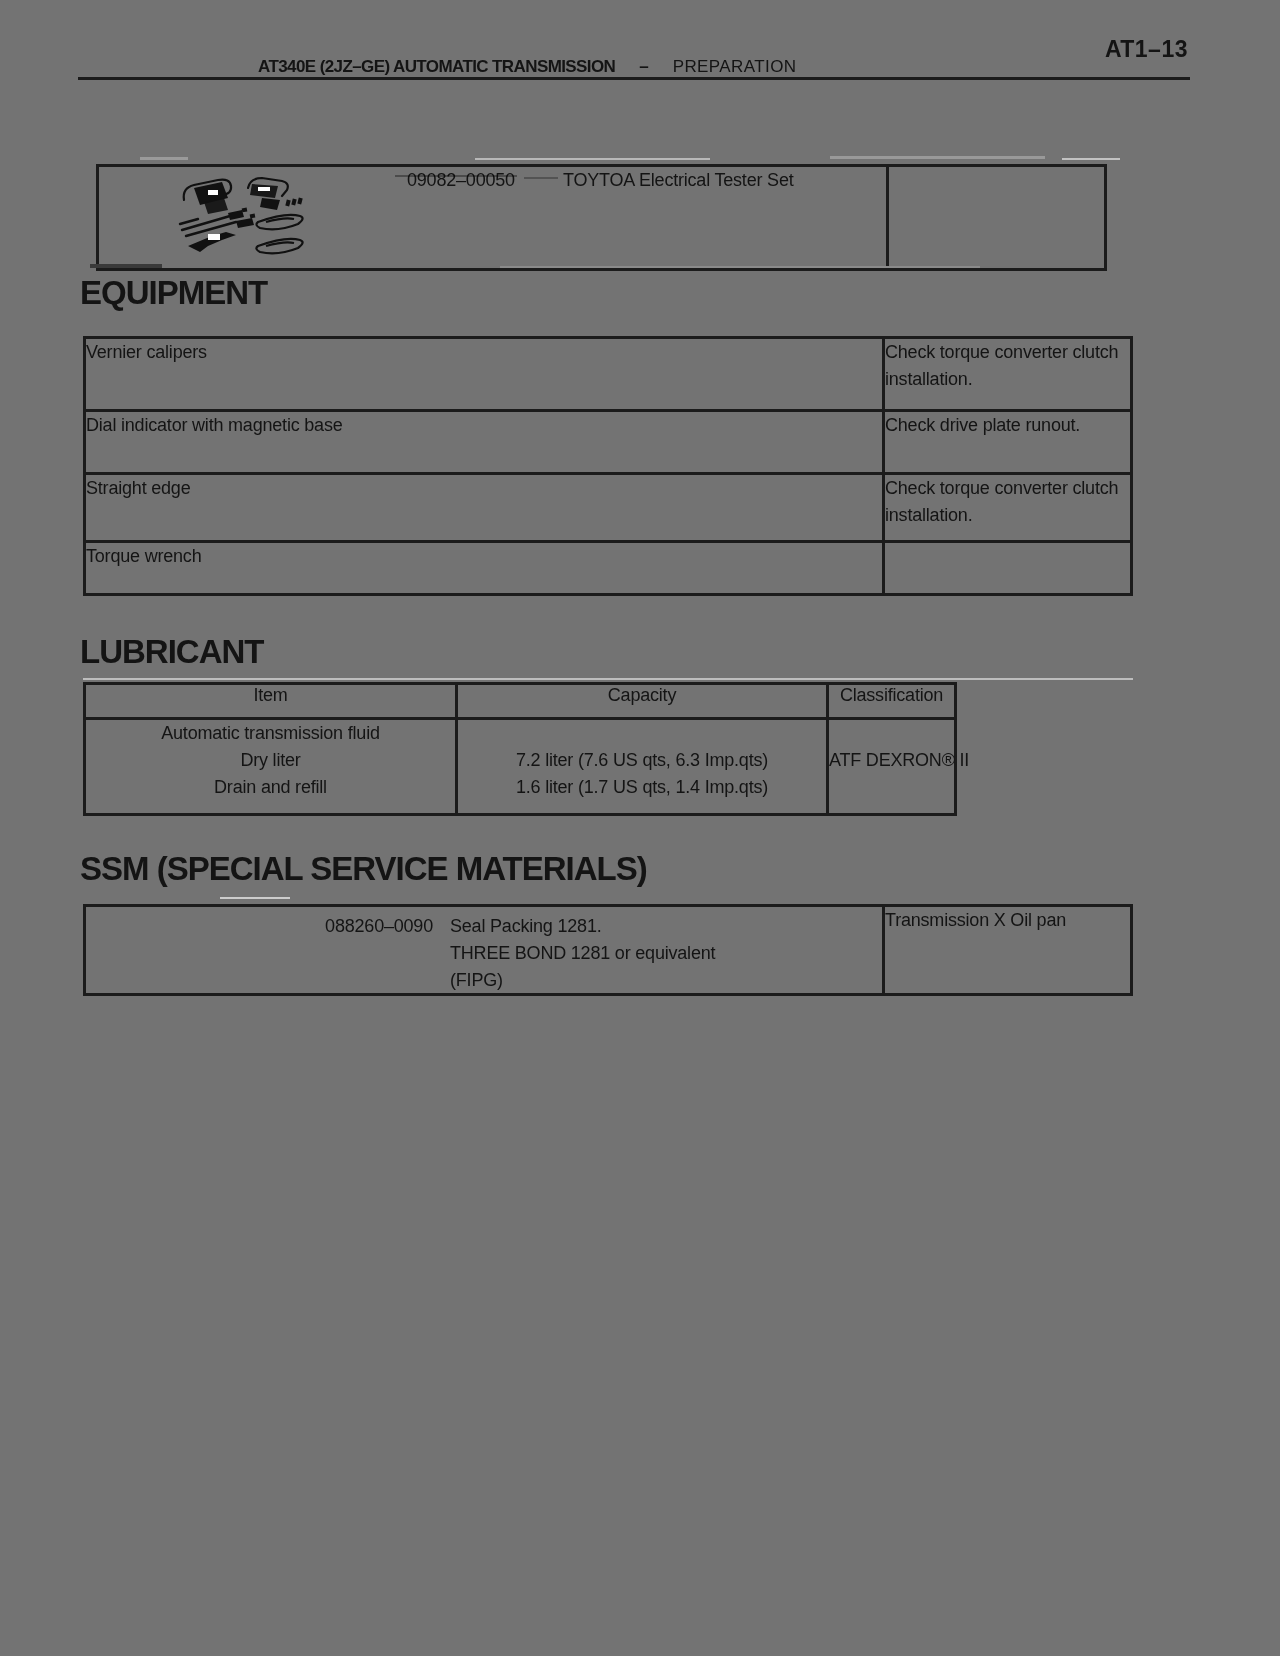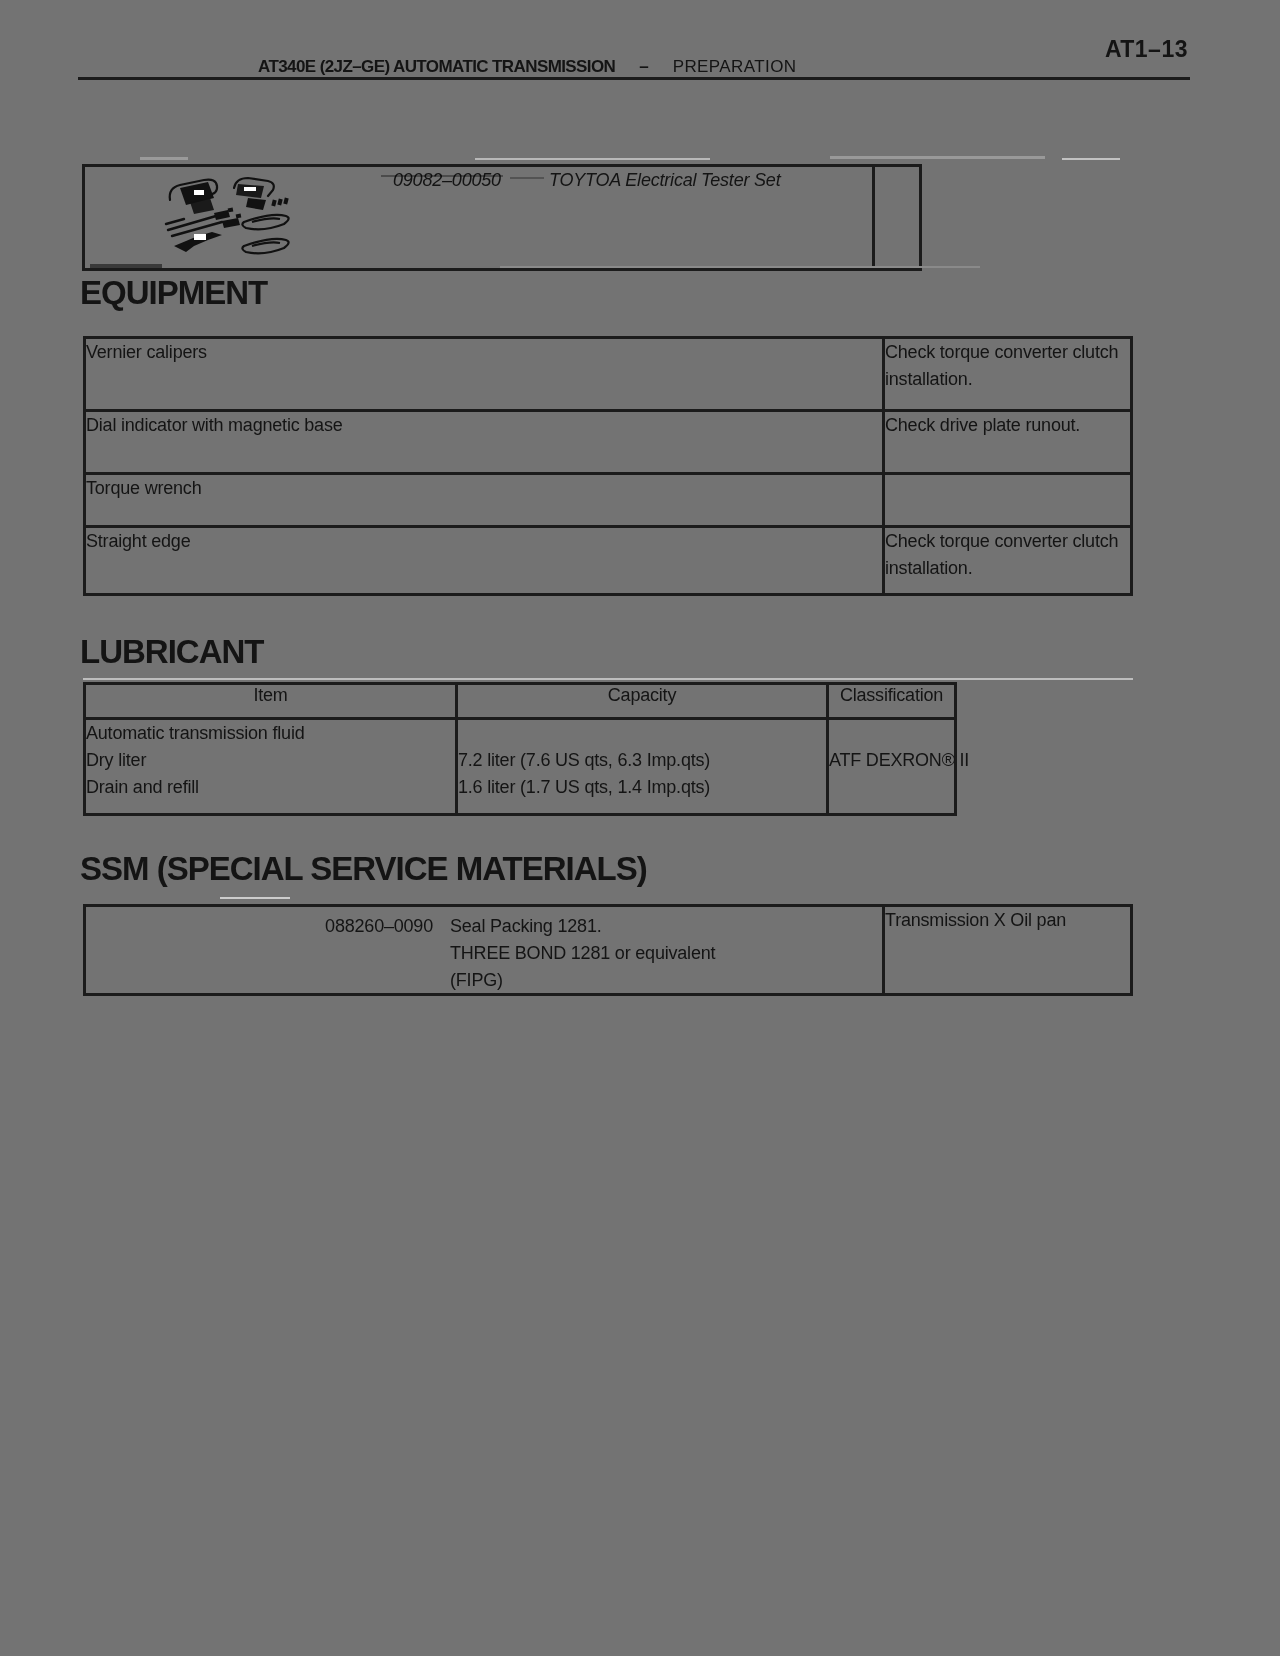--- a/index.html
+++ b/index.html
@@ -32,21 +32,21 @@
   }
   
   table.tbl {
     position:absolute; border-collapse:collapse; table-layout:fixed;
     font-size:18px; letter-spacing:-0.2px;
   }
   table.tbl td, table.tbl th {
     border:3px solid #1b1b1b; vertical-align:top; padding:0;
   }
   .ln  { line-height:27px; white-space:nowrap; min-height:27px; }
-  .lnc { line-height:27px; white-space:nowrap; min-height:27px; }
+  .lnc { line-height:27px; white-space:nowrap; min-height:27px; text-align:center; }
   
   .tools-cell { position:relative; }
   .tools-pn   { position:absolute; left:308px; top:2px; line-height:22px; white-space:nowrap; }
   .tools-desc { position:absolute; left:464px; top:2px; line-height:22px; white-space:nowrap; }
   .tool-art   { position:absolute; left:79px; top:5px; }
   
   .eq-item { padding:9px 0 0 12px; }
   .eq-use  { padding:9px 0 0 12px; }
   
   .lub-head th { font-weight:normal; text-align:center; vertical-align:middle; }
@@ -69,21 +69,21 @@
     <span class="ttl">AT340E (2JZ–GE) AUTOMATIC TRANSMISSION</span><span class="sep">–</span><span class="sec">PREPARATION</span>
   </div>
   <div class="header-rule"></div>
 
 
   <div class="smudge" style="left:140px;top:157px;width:48px;height:3px;background:#9a9a9a;"></div>
   <div class="smudge" style="left:475px;top:158px;width:235px;height:2px;background:#b8b8b8;"></div>
   <div class="smudge" style="left:830px;top:156px;width:215px;height:3px;background:#999999;"></div>
   <div class="smudge" style="left:1062px;top:158px;width:58px;height:2px;background:#c2c2c2;"></div>
 
-  <table class="tbl" style="left:82px; top:164px; width:840px;font-style:italic;">
+  <table class="tbl" style="left:96px; top:164px; width:1011px;">
     <colgroup>
         <col style="width:790px">
         <col>
       </colgroup>
     <tbody>
         <tr style="height:104px;">
       <td class="tools-cell">
         <svg class="tool-art" width="150" height="88" viewBox="0 0 150 88">
           <g stroke="#111" fill="none" stroke-width="2.2" stroke-linecap="round">
             <path d="M6 28 Q4 16 16 13 L40 8 Q52 6 53 14 Q54 22 44 23"></path>
@@ -153,34 +153,34 @@
       </td>
     </tr>
     <tr style="height:63px;">
       <td class="eq-item">
         <div class="ln">Dial indicator with magnetic base</div>
       </td>
       <td class="eq-use">
         <div class="ln">Check drive plate runout.</div>
       </td>
     </tr>
-    <tr style="height:53px;">
-      <td class="eq-item">
-        <div class="ln">Torque wrench</div>
-      </td>
-      <td class="eq-use"></td>
-    </tr>
     <tr style="height:68px;">
       <td class="eq-item">
         <div class="ln">Straight edge</div>
       </td>
       <td class="eq-use">
         <div class="ln">Check torque converter clutch</div>
         <div class="ln">installation.</div>
       </td>
+    </tr>
+    <tr style="height:53px;">
+      <td class="eq-item">
+        <div class="ln">Torque wrench</div>
+      </td>
+      <td class="eq-use"></td>
     </tr>
   </tbody>
     </table>
 
   <div class="section-heading" style="top:635px;">LUBRICANT</div>
 
   <div class="smudge" style="left:83px;top:678px;width:1050px;height:2px;background:#bdbdbd;"></div>
 
   <table class="tbl" style="left:83px; top:682px; width:874px;">
     <colgroup>

